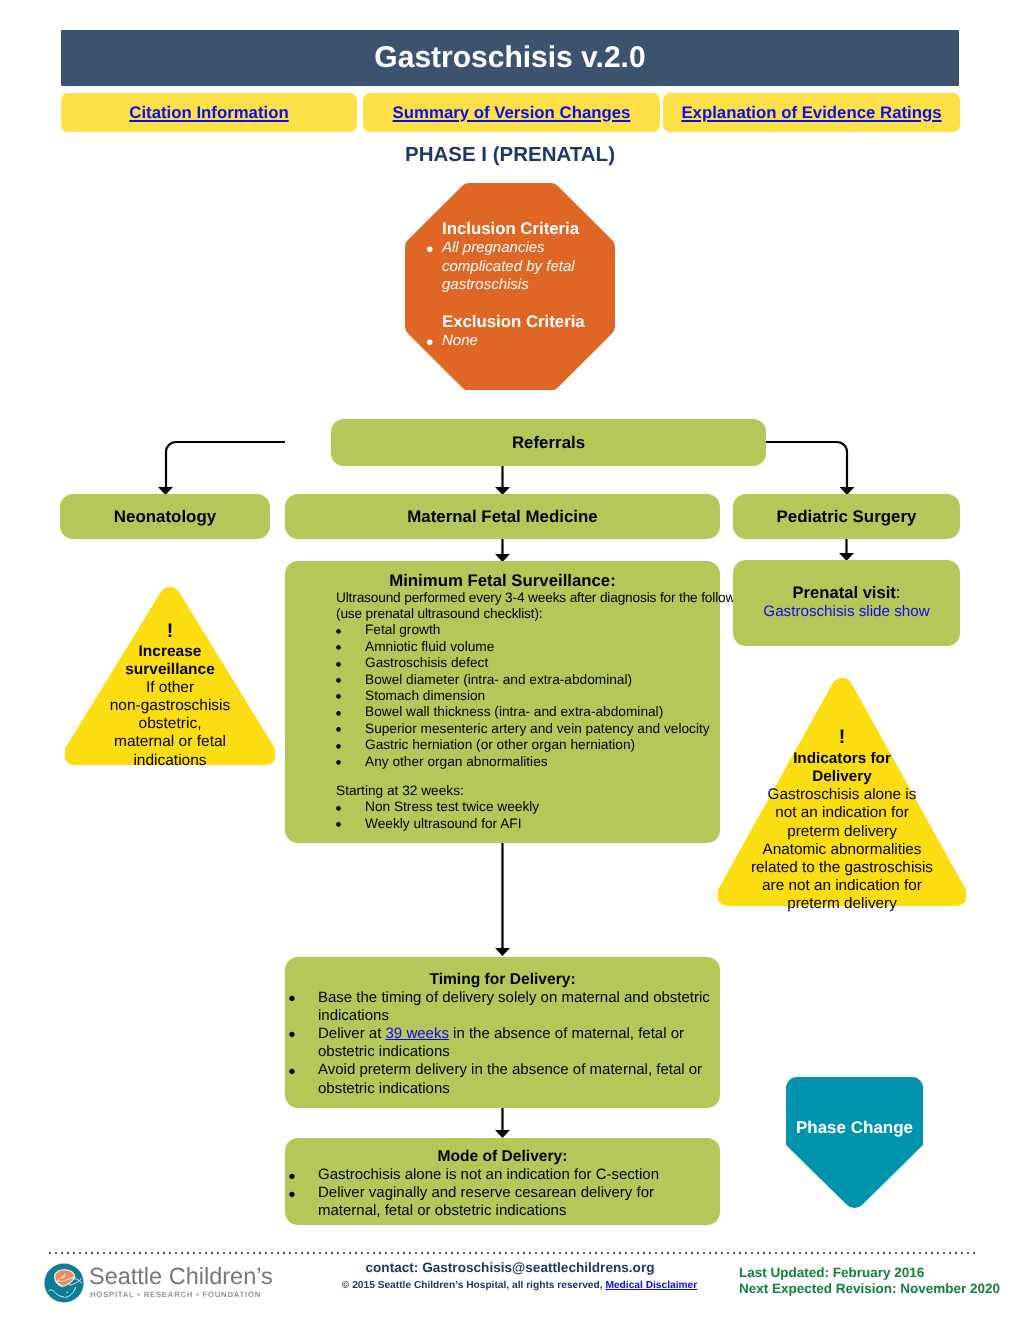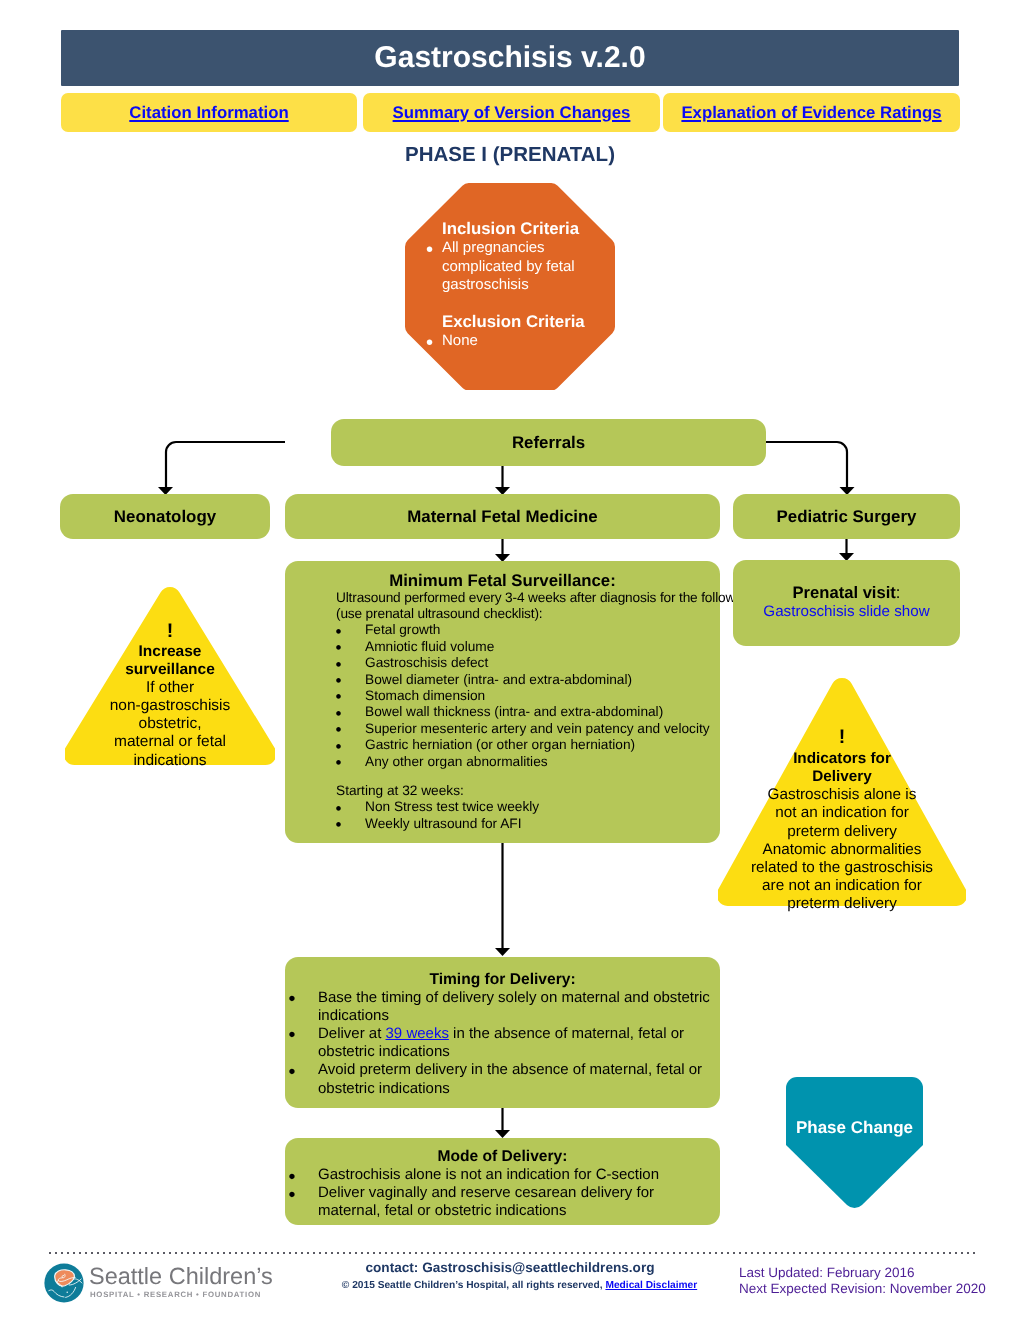--- a/index.html
+++ b/index.html
@@ -91,34 +91,34 @@
      background-image:linear-gradient(to right,#5A5A64 0 2px,transparent 2px 6px);
      background-size:6px 2px;background-repeat:repeat-x;}
   #logo{left:44px;top:1262px;width:230px;height:42px;}
   #logo .wordmark{position:absolute;left:45px;top:1px;font-size:23.5px;line-height:26px;color:#77777B;}
   #logo .tagline{position:absolute;left:46px;top:28px;font-size:7.8px;font-weight:bold;
                  letter-spacing:0.72px;color:#95959A;line-height:10px;}
   #footer-center{left:275px;top:1260px;width:470px;text-align:center;color:#1F3864;}
   #footer-center .c1{font-weight:bold;font-size:13.6px;line-height:15.8px;}
   #footer-center .c3{font-weight:bold;font-size:10.2px;line-height:14px;padding-top:3px;margin-left:19px;}
   #footer-center .c3 a{color:#0A0AF4;text-decoration:underline;}
-  #footer-right{left:739px;top:1265px;width:280px;color:#4c1d95;font-weight:normal;
+  #footer-right{left:739px;top:1265px;width:280px;color:#15803d;font-weight:bold;
                 font-size:13.5px;line-height:15.5px;}
 
   
   #phase-change{left:786px;top:1077px;width:137px;height:132px;}
   #phase-change .lbl{position:absolute;left:0;top:42px;width:100%;text-align:center;color:#fff;
                      font-weight:bold;font-size:17px;line-height:18px;}
 
   
   #octagon{left:405px;top:182.5px;width:210px;height:207.5px;}
   #octagon svg{position:absolute;left:0;top:0;}
   #octagon .txt{position:absolute;left:24px;top:36.5px;width:170px;color:#fff;font-size:15px;line-height:18.5px;}
   #octagon .hd2{font-weight:bold;font-size:16.8px;line-height:20px;padding-left:13px;}
-  #octagon ul{margin:0;padding:0;list-style:none;}
+  #octagon ul{margin:0;padding:0;list-style:none;font-style:italic;}
   #octagon li{position:relative;padding-left:13px;}
   #octagon li:before{content:"\2022";position:absolute;left:-3px;top:2px;font-size:1.35em;}
   #octagon .gap{height:17px;}
 </style>
 </head>
 <body>
 
 <div id="page">
 
   <div class="abs" id="title-bar">

